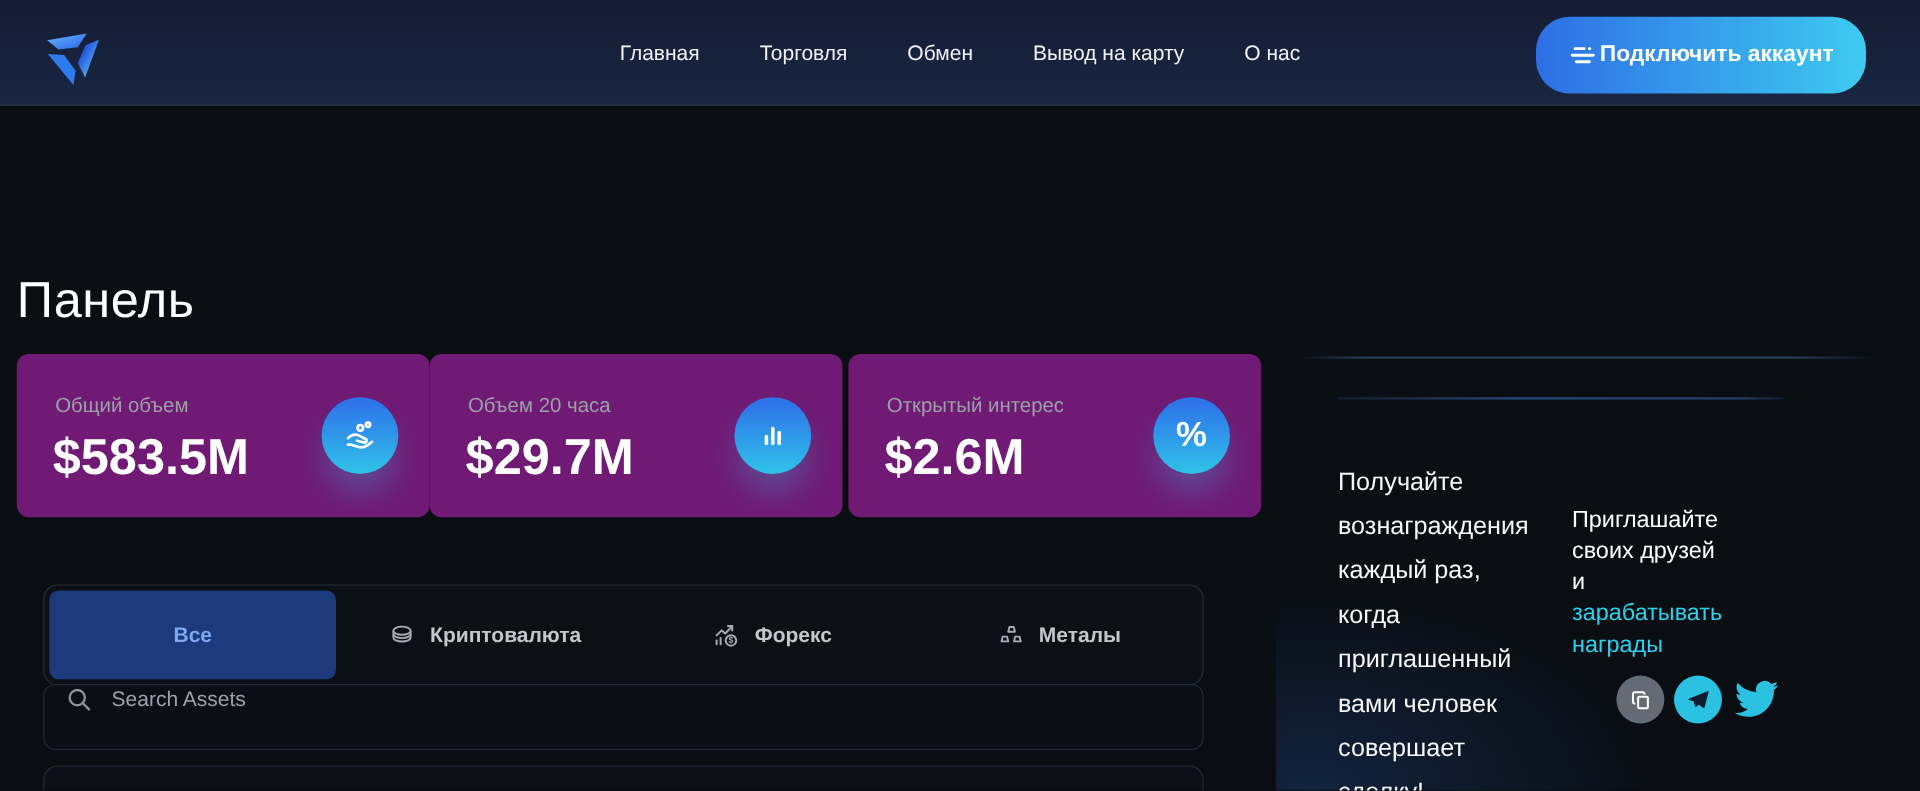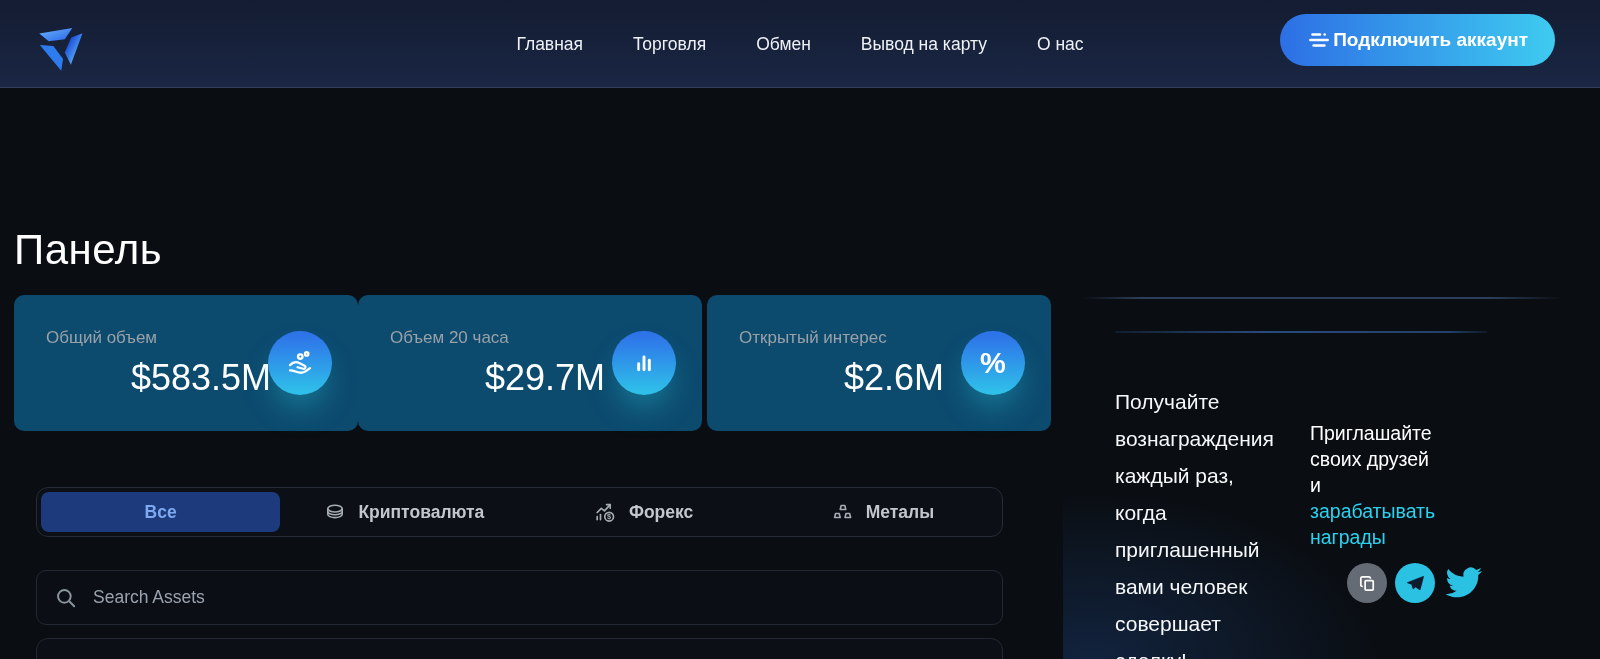--- a/index.html
+++ b/index.html
@@ -16,66 +16,66 @@
     background:linear-gradient(180deg,#131c31 0%,#1a2644 100%);
     border-bottom:1px solid #343f5c;
   }
   .logo{position:absolute;left:28px;top:10px;width:66px;height:68px;cursor:pointer;}
   .nav-links{
     position:absolute;left:50%;top:0;transform:translateX(-50%);
     height:88px;display:flex;align-items:center;gap:50px;
   }
   .nav-link{font-size:17.5px;font-weight:400;color:#eef1f6;cursor:pointer;white-space:nowrap;}
   .connect-btn{
-    position:absolute;right:45px;top:14px;height:52px;
+    position:absolute;right:45px;top:14px;height:64px;
     display:flex;align-items:center;gap:2px;padding:0 27px;
     border:none;border-radius:28px;cursor:pointer;
     background:linear-gradient(90deg,#2d6fe5 0%,#3ecbf0 100%);
     color:#fff;font-size:19px;font-weight:700;
     font-family:"Liberation Sans","DejaVu Sans",sans-serif;
   }
   
   .page-title{
     position:absolute;left:14px;top:198px;
     font-size:42px;font-weight:400;color:#ffffff;letter-spacing:.5px;
   }
   
   .stat-card{
     position:absolute;top:295px;width:344px;height:136px;
-    background:#0c4a6e;border-radius:10px;
+    background:#701a75;border-radius:10px;
   }
   .stat-card .stat-label{margin:33px 0 0 32px;font-size:17px;color:#9aa1a7;}
-  .stat-card .stat-value{margin:9px 0 0 30px;font-size:36px;font-weight:400;color:#fff;text-align:center;}
+  .stat-card .stat-value{margin:9px 0 0 30px;font-size:42px;font-weight:700;color:#fff;}
   .stat-icon-circle{
     position:absolute;right:26px;top:36px;width:64px;height:64px;border-radius:50%;
     background:linear-gradient(180deg,#2e74e9 8%,#2fc0e9 96%);
     display:flex;align-items:center;justify-content:center;
     box-shadow:0 18px 30px -6px rgba(46,211,230,.35);
   }
   .pct-glyph{font-size:29px;font-weight:800;color:#fff;line-height:1;}
   
   .tabs{
-    position:absolute;left:36px;top:487px;width:967px;height:50px;
+    position:absolute;left:36px;top:487px;width:967px;height:84px;
     border:1px solid #262c35;border-radius:12px;background:#0c1016;
     display:flex;
   }
   .tab{
     flex:1;display:flex;align-items:center;justify-content:center;gap:11px;
     color:#c3c7cd;font-size:17.5px;font-weight:600;cursor:pointer;
   }
   .tab svg{color:#a6acb4;}
   .tab.selected{
     margin:4px;background:#1d3a7c;border-radius:8px;
     color:#7ea9f2;font-weight:700;
   }
   
   .search-box{
     position:absolute;left:36px;top:570px;width:967px;height:55px;
     border:1px solid #232934;border-radius:10px;background:#0b0f15;
-    display:flex;align-items:center;gap:13px;padding:0 17px;
+    display:flex;align-items:flex-start;gap:13px;padding:0 17px;
   }
   .search-box input{
     flex:1;background:transparent;border:none;outline:none;
     color:#dfe3e8;font-size:17.5px;
     font-family:"Liberation Sans","DejaVu Sans",sans-serif;
   }
   .search-box input::placeholder{color:#9aa3ad;}
   .stub-box{
     position:absolute;left:36px;top:638px;width:967px;height:60px;
     border:1px solid #232934;border-radius:12px;background:#0c1016;

